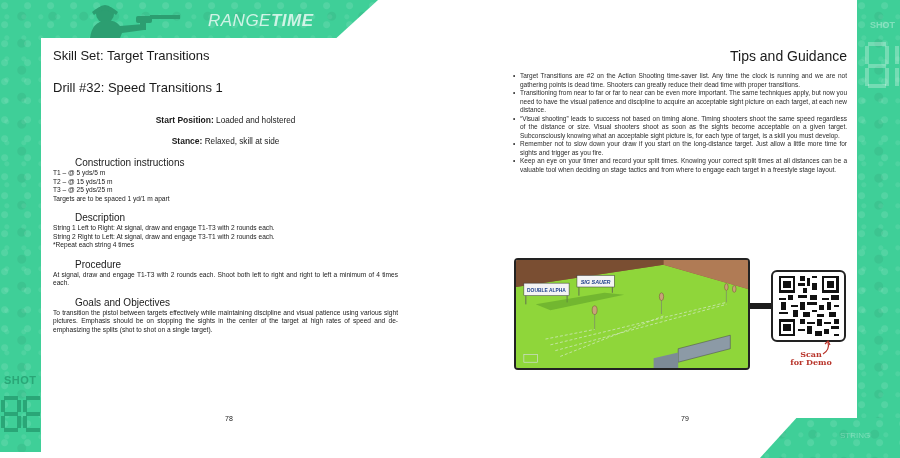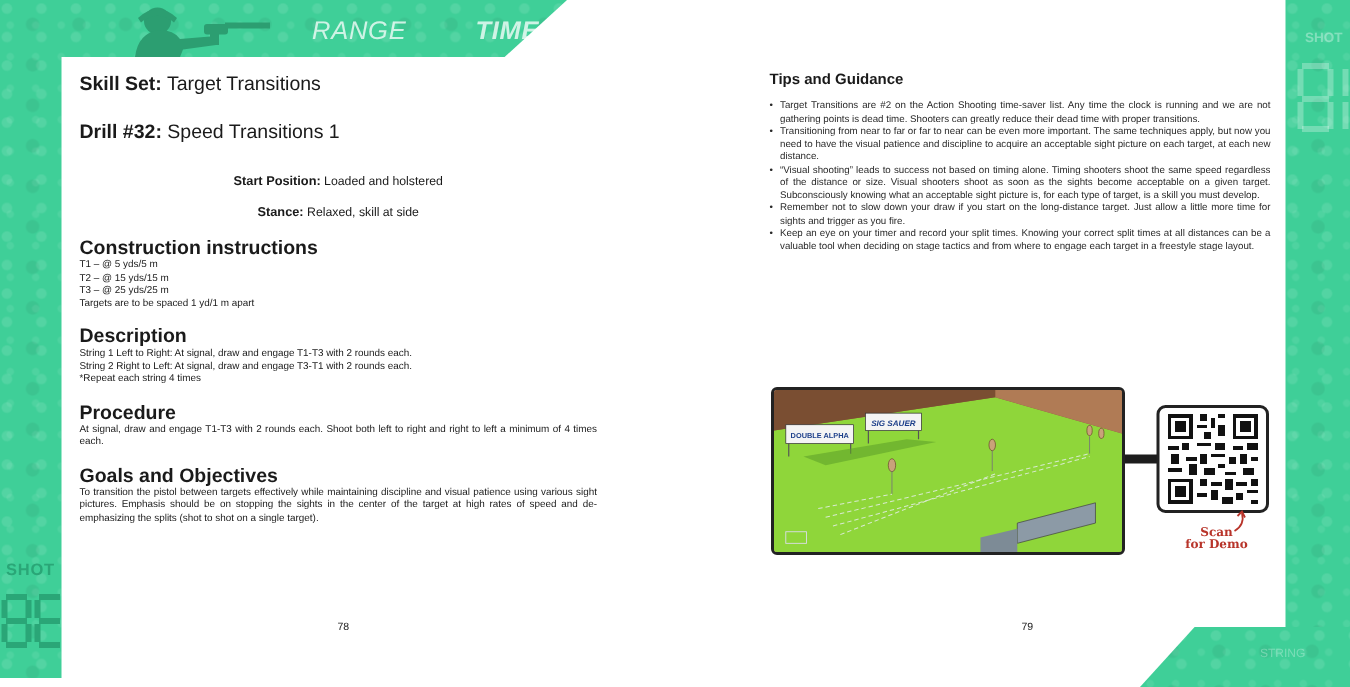--- a/index.html
+++ b/index.html
@@ -21,34 +21,34 @@
     clip-path: polygon(0 0, 100% 0, 89% 100%, 0 100%);
   }
   #shooter {
     position: absolute; left: 70px; top: 2px; width: 130px; height: 36px;
   }
   #brand {
     position: absolute; left: 208px; top: 11px;
     font-size: 17px; letter-spacing: 0.5px; color: rgba(255,255,255,0.75);
     font-style: italic;
   }
-  #brand b { font-weight: 700; margin-left: 46px; }
+  #brand b { font-weight: 700; }
   #left-shot-label {
     position: absolute; left: 4px; top: 374px; font-size: 11px; font-weight: 700;
     color: #2aa677; letter-spacing: 0.5px;
   }
   #left-digits { position: absolute; left: 0; top: 394px; width: 41px; height: 40px; }
 
   .page-content { position: absolute; }
   #left-content { left: 53px; top: 48px; width: 345px; }
   .h-big { font-size: 13px; margin-bottom: 17px; }
-  .h-big b { font-weight: 700; }
+  .h-big b { font-weight: 400; }
   .line-label { font-size: 8.2px; margin-bottom: 11px; text-align: center; }
   .line-label b { font-size: 8.5px; font-weight: 700; }
-  .sec-title { font-size: 13px; font-weight: 700; margin-bottom: 1px; }
+  .sec-title { font-size: 10px; font-weight: 400; margin-bottom: 1px; margin-left: 22px; }
   .small { font-size: 6.6px; line-height: 8.5px; }
   .sec { margin-bottom: 9px; }
   .justify { text-align: justify; }
 
   #page-num-left { position: absolute; left: 225px; top: 415px; font-size: 7px; }
   #page-num-right { position: absolute; left: 681px; top: 415px; font-size: 7px; }
 
   
   #right-strip { position: absolute; left: 857px; top: 0; width: 43px; height: 458px; }
   #bottom-band {
@@ -58,21 +58,21 @@
   #right-shot-label {
     position: absolute; left: 870px; top: 20px; font-size: 9px; font-weight: 700;
     color: rgba(255,255,255,0.35);
   }
   #right-digits { position: absolute; left: 862px; top: 40px; width: 38px; height: 50px; }
   #bottom-band-text {
     position: absolute; left: 840px; top: 431px; font-size: 8px; color: rgba(255,255,255,0.3);
   }
 
   #right-content { left: 513px; top: 48px; width: 334px; }
-  .tips-title { font-size: 10px; font-weight: 700; margin-bottom: 8px; }
+  .tips-title { font-size: 14px; font-weight: 400; margin-bottom: 8px; text-align: right; }
   ul.tips { list-style: none; }
   ul.tips li {
     position: relative; padding-left: 7px; font-size: 6.5px; line-height: 8.5px;
     text-align: justify; color: #2a2a2a;
   }
   ul.tips li::before { content: "•"; position: absolute; left: 0; top: 0; }
 
   #range-image {
     position: absolute; left: 514px; top: 258px; width: 236px; height: 112px;
     border: 2px solid #222; border-radius: 4px; overflow: hidden;

